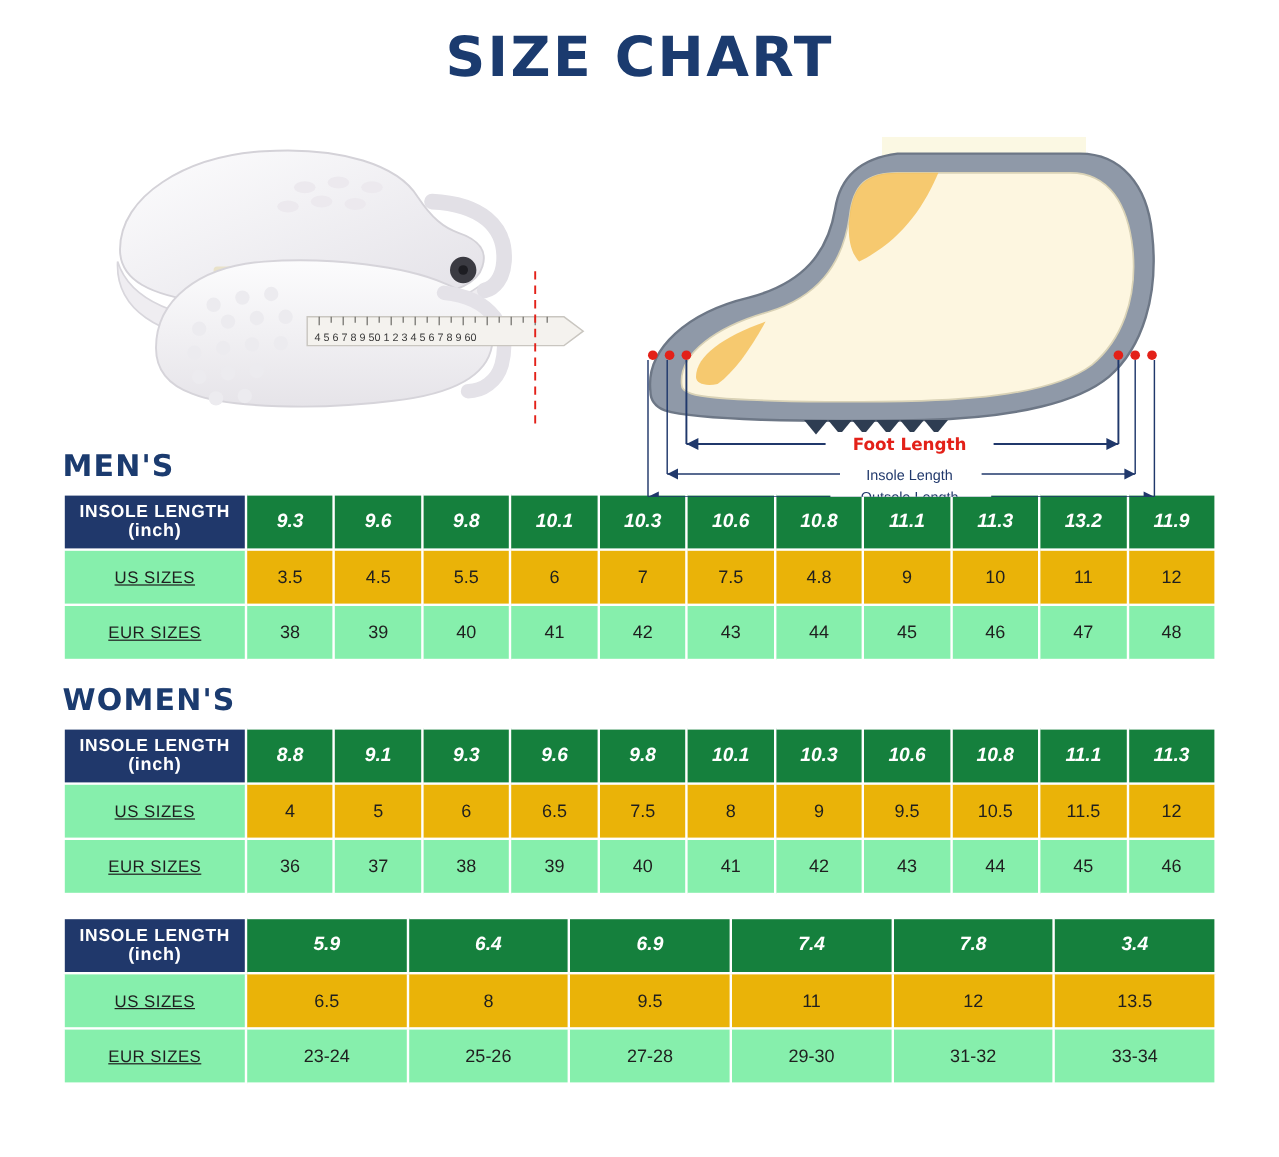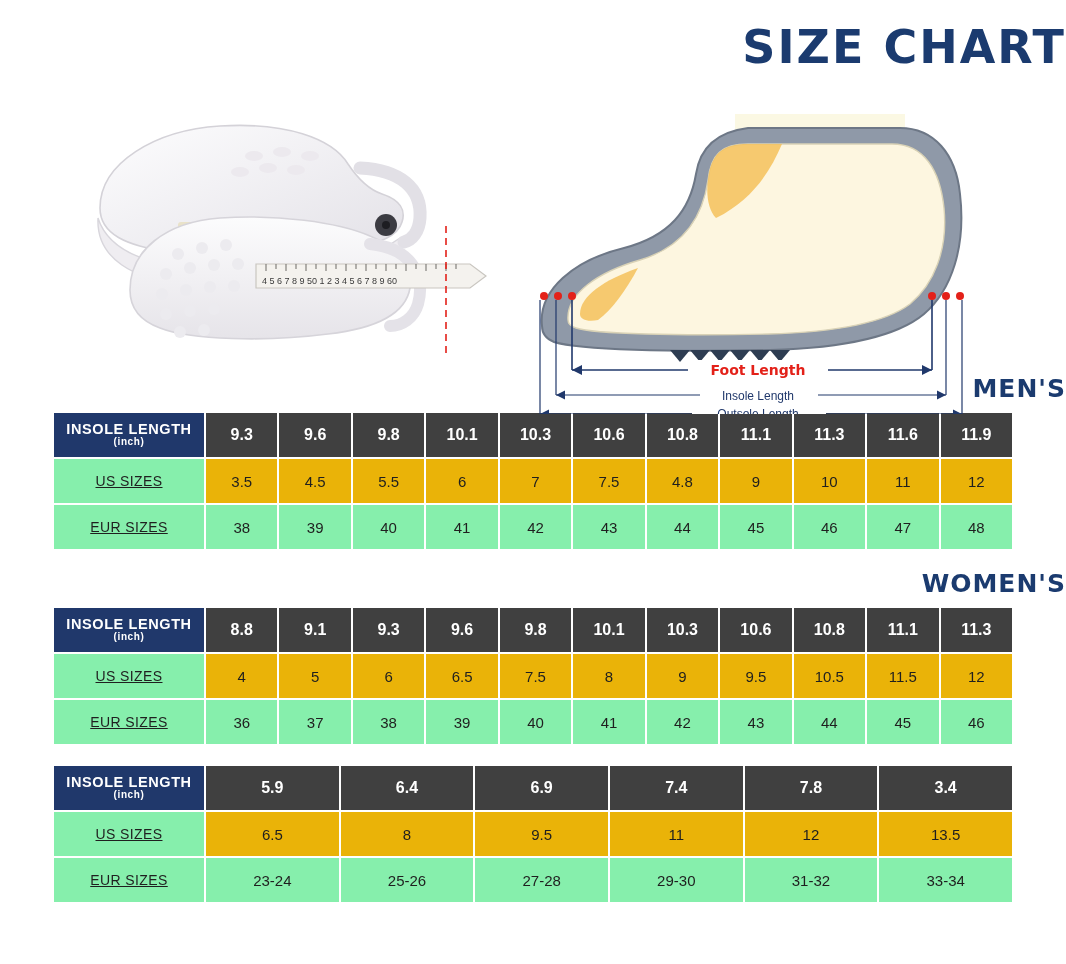--- a/index.html
+++ b/index.html
@@ -16,21 +16,21 @@
     overflow: hidden;
   }
   .page {
     width: 1066px;
     height: 964px;
     position: relative;
   }
 
   
   .title {
-    text-align: right;
+    text-align: center;
     font-size: 46px;
     font-weight: bold;
     letter-spacing: 2px;
     color: #1b3b6f;
     padding-top: 20px;
     font-family: "DejaVu Sans", sans-serif;
   }
 
   
   .illustrations {
@@ -54,57 +54,57 @@
   }
 
   
   .section-title {
     font-size: 25px;
     font-weight: bold;
     letter-spacing: 1px;
     color: #1b3b6f;
     margin: 0 0 8px 52px;
     font-family: "DejaVu Sans", sans-serif;
-    text-align: right;
   }
   .section {
     margin-bottom: 18px;
   }
 
   
   table {
     border-collapse: collapse;
     margin: 0 auto;
     width: 962px;
     table-layout: fixed;
   }
   td {
     text-align: center;
     font-size: 15px;
     height: 42px;
     color: #1f1f1f;
     border: 2px solid #ffffff;
   }
   .hdr-cell {
-    background: #404040;
+    background: #15803d;
     color: #ffffff;
     font-weight: bold;
     font-size: 16px;
+    font-style: italic;
   }
   .row-label {
     background: #20386b;
     color: #ffffff;
     font-weight: bold;
     font-size: 14.5px;
     letter-spacing: 0.6px;
     line-height: 1.05;
     width: 148px;
   }
   .row-label .sub {
-    font-size: 10px;
+    font-size: 15px;
     font-weight: bold;
     display: block;
   }
   .row-label-light {
     background: #86efac;
     color: #1f1f1f;
     font-weight: normal;
     font-size: 14px;
     letter-spacing: 0.4px;
     text-decoration: underline;
@@ -286,21 +286,21 @@
           </td>
           <td class="hdr-cell">9.3</td>
           <td class="hdr-cell">9.6</td>
           <td class="hdr-cell">9.8</td>
           <td class="hdr-cell">10.1</td>
           <td class="hdr-cell">10.3</td>
           <td class="hdr-cell">10.6</td>
           <td class="hdr-cell">10.8</td>
           <td class="hdr-cell">11.1</td>
           <td class="hdr-cell">11.3</td>
-          <td class="hdr-cell">11.6</td>
+          <td class="hdr-cell">13.2</td>
           <td class="hdr-cell">11.9</td>
         </tr>
         <tr>
           <td class="row-label-light">US SIZES</td>
           <td class="cell-white">3.5</td>
           <td class="cell-white">4.5</td>
           <td class="cell-white">5.5</td>
           <td class="cell-white">6</td>
           <td class="cell-white">7</td>
           <td class="cell-white">7.5</td>

